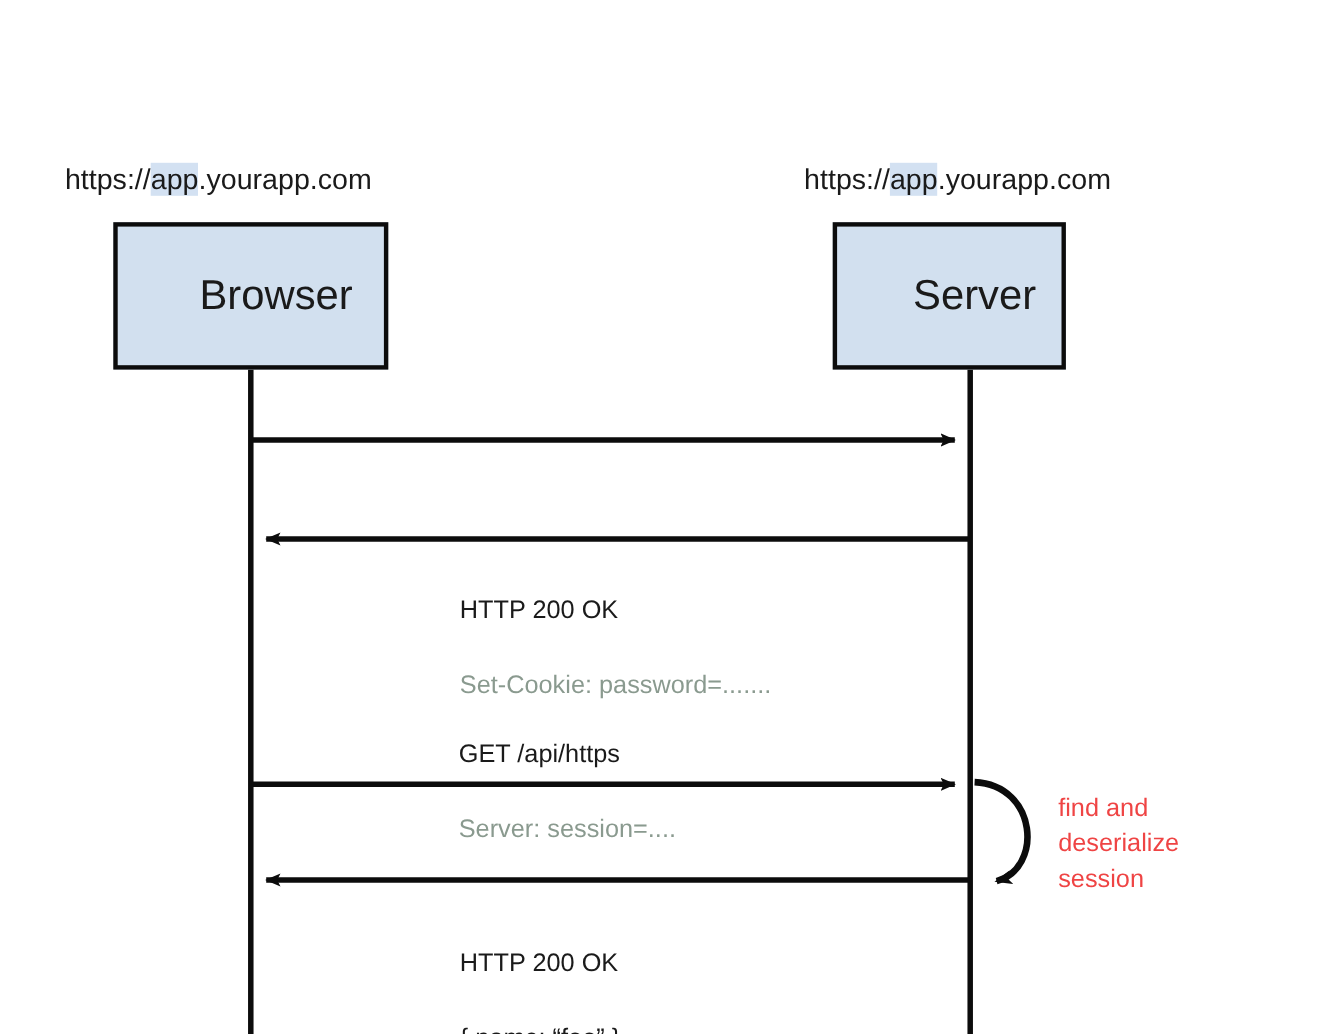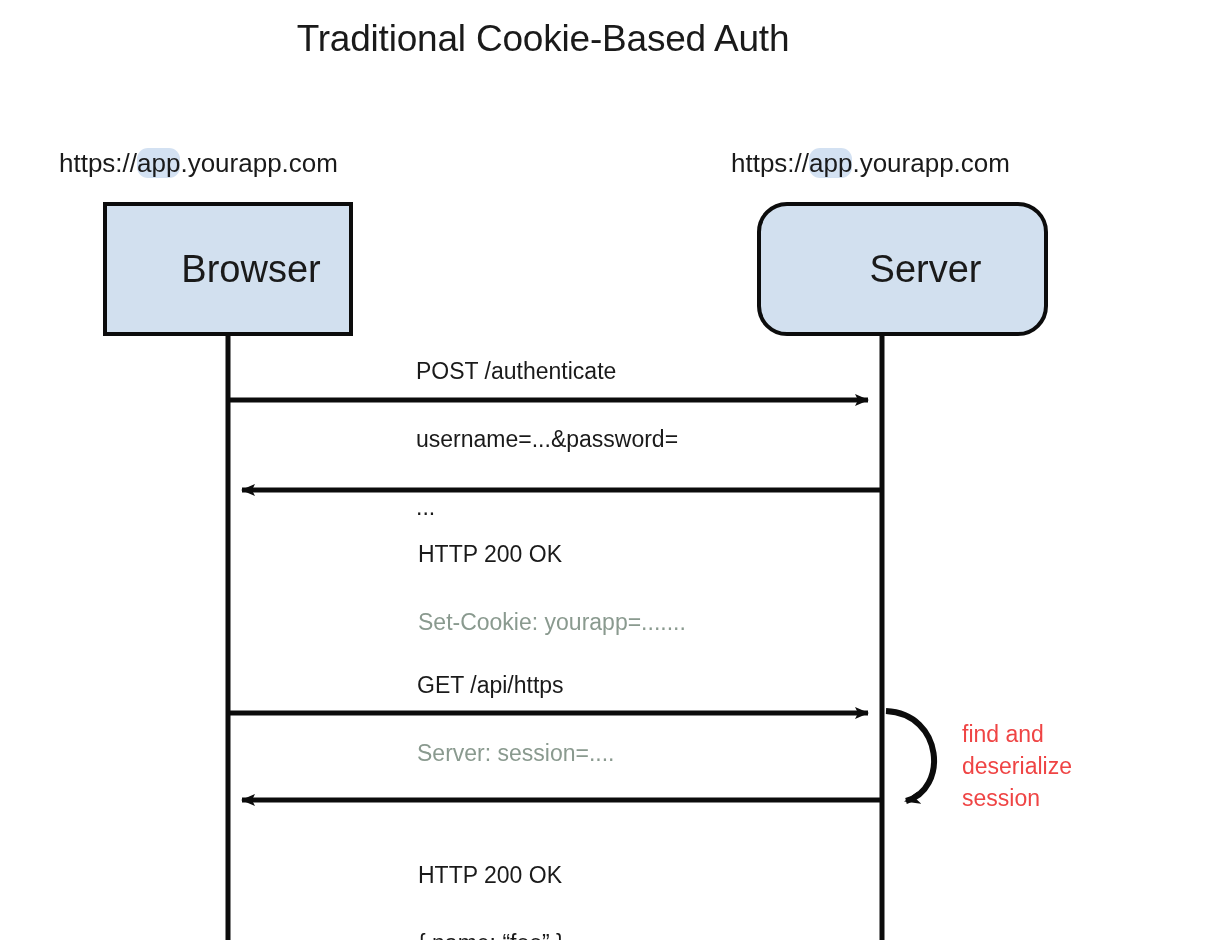--- a/index.html
+++ b/index.html
@@ -48,21 +48,20 @@
 
   .url-label {
     position: absolute;
     font-family: "Liberation Sans", sans-serif;
     font-size: 26px;
     color: #1a1a1a;
     white-space: nowrap;
   }
   .url-label .hl {
     background: #d3e1f2;
-    border-radius: 11px;
   }
   #url-browser { left: 59px; top: 148px; }
   #url-server  { left: 731px; top: 148px; }
 
   .participant-box {
     position: absolute;
     box-sizing: border-box;
     background: #d2e0ef;
     border: 4px solid #0c0c0c;
     display: flex;
@@ -70,21 +69,21 @@
     justify-content: center;
     padding-left: 46px;
   }
   .participant-box .pname {
     font-family: "Liberation Sans", sans-serif;
     font-size: 38px;
     color: #1a1a1a;
     white-space: nowrap;
   }
   #box-browser { left: 103px; top: 202px; width: 250px; height: 134px; }
-  #box-server  { left: 757px; top: 202px; width: 291px; height: 134px; border-radius: 30px; }
+  #box-server  { left: 757px; top: 202px; width: 212px; height: 134px; }
 
   .msg-label {
     position: absolute;
     font-family: "Liberation Sans", sans-serif;
     font-size: 23px;
     line-height: 34px;
     color: #1a1a1a;
     white-space: pre-line;
   }
   .msg-label .dim {
@@ -136,47 +135,41 @@
 
     <line x1="230" y1="713" x2="868" y2="713" stroke="#0c0c0c" stroke-width="5" marker-end="url(#arrow-right)"></line>
 
     <path d="M 886 711 C 944 714, 948 790, 906 801" fill="none" stroke="#0c0c0c" stroke-width="6" marker-end="url(#arrow-curve)"></path>
 
     <line x1="880" y1="800" x2="242" y2="800" stroke="#0c0c0c" stroke-width="5" marker-end="url(#arrow-left)"></line>
   </svg>
 
   <div class="layer">
 
-    <div class="diagram-title">Traditional Cookie-Based Auth</div>
 
     <div class="url-label" id="url-browser">
       <span>https://</span><span class="hl">app</span><span>.yourapp.com</span>
     </div>
 
     <div class="url-label" id="url-server">
       <span>https://</span><span class="hl">app</span><span>.yourapp.com</span>
     </div>
 
     <div class="participant-box" id="box-browser">
       <span class="pname">Browser</span>
     </div>
 
     <div class="participant-box" id="box-server">
       <span class="pname">Server</span>
     </div>
 
-    <div class="msg-label" id="label-post">
-      <span class="sub">POST /authenticate</span>
-      <span class="sub">username=...&amp;password=</span>
-      <span class="sub">...</span>
-    </div>
 
     <div class="msg-label" id="label-setcookie">
       <span class="sub">HTTP 200 OK</span>
-      <span class="sub dim">Set-Cookie: yourapp=.......</span>
+      <span class="sub dim">Set-Cookie: password=.......</span>
     </div>
 
     <div class="msg-label" id="label-get">
       <span class="sub">GET /api/https</span>
       <span class="sub dim">Server: session=....</span>
     </div>
 
     <div class="msg-label" id="label-resp">
       <span class="sub">HTTP 200 OK</span>
       <span class="sub">{ name: “foo” }</span>

